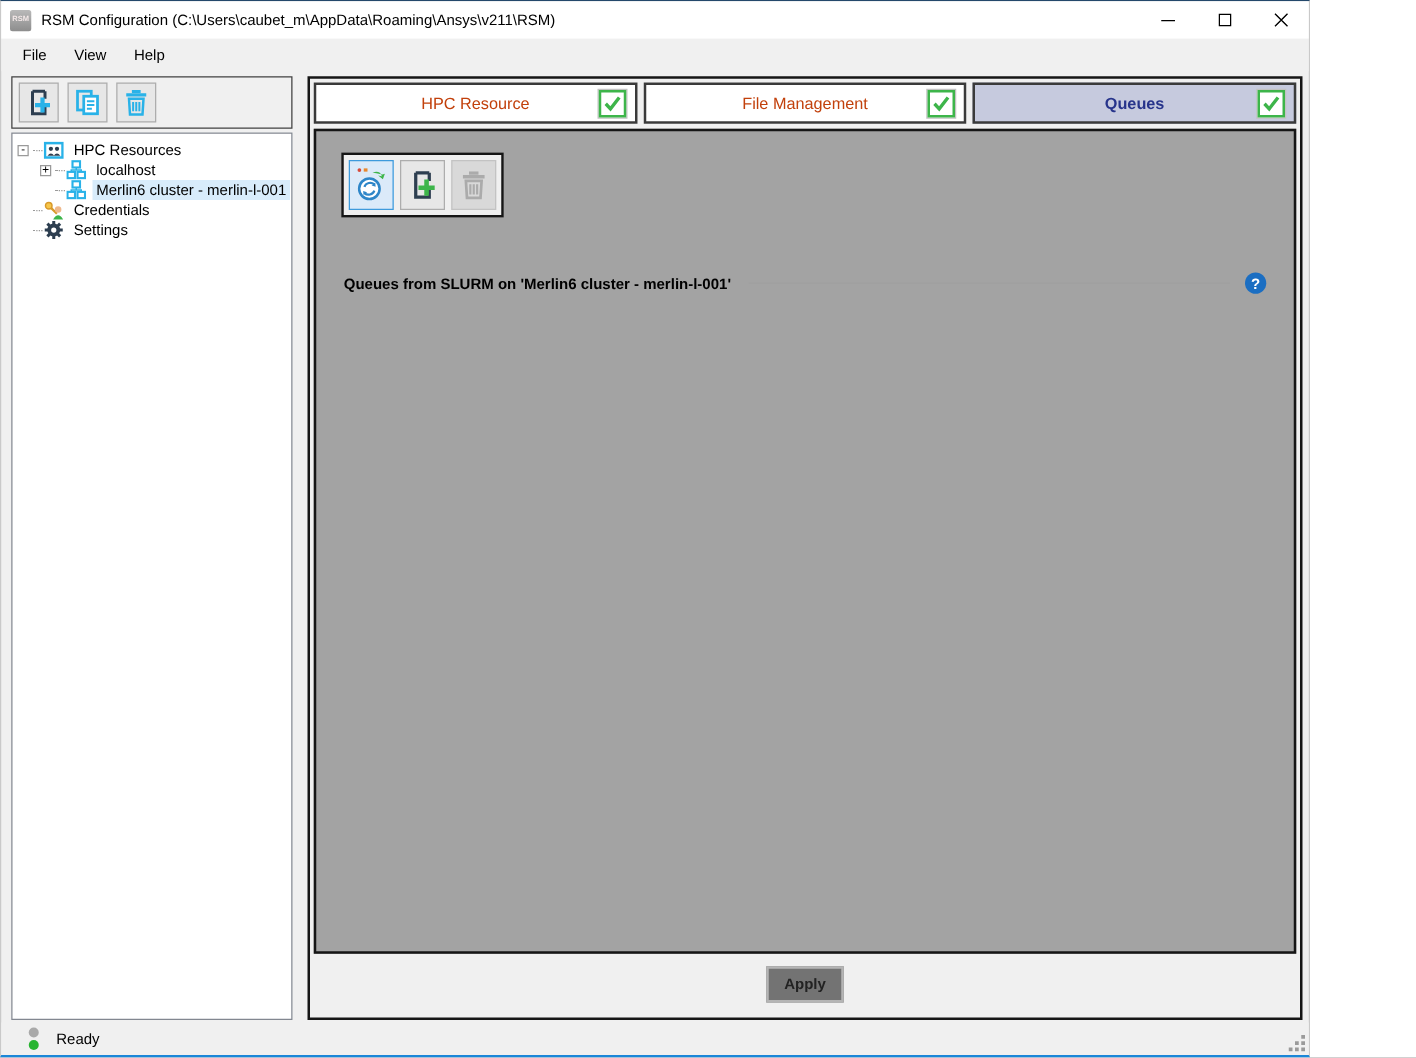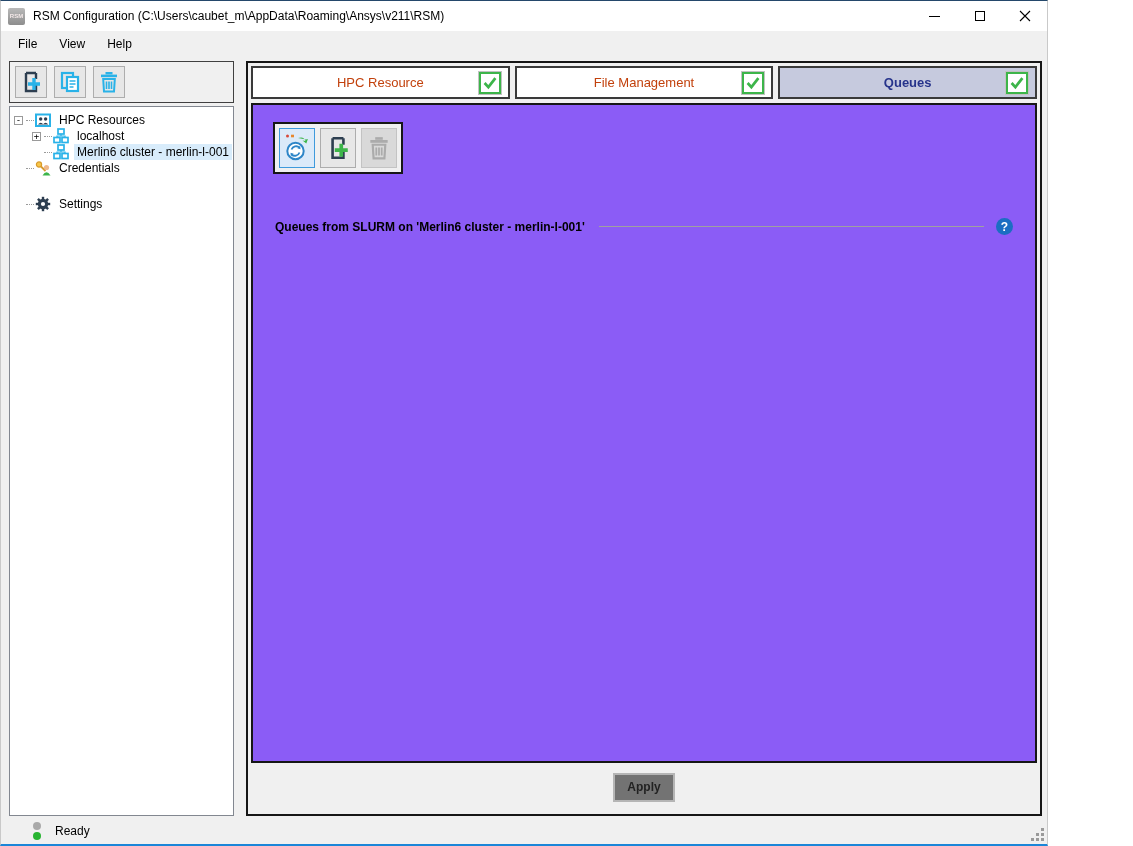--- a/index.html
+++ b/index.html
@@ -51,21 +51,21 @@
   .tabs{ display:flex; gap:5px; flex:0 0 auto; }
   .tab{ flex:1; height:33px; border:2px solid #3a3a3a; background:#fff; position:relative;
     display:flex; align-items:center; justify-content:center; }
   .tab-label{ color:#c2410c; font-size:13px; }
   .tab.selected{ background:#c6cade; }
   .tab.selected .tab-label{ color:#27348b; font-weight:600; }
   .greencheck{ position:absolute; right:7px; top:4px; width:22px; height:22px; background:#fff;
     border:2px solid #3db54a; box-shadow:0 0 0 1px #c2c2c2; }
   .greencheck svg{ width:100%; height:100%; display:block; }
 
-  .content-panel{ flex:1 1 auto; margin-top:4px; border:2px solid #161616; background:#8b5cf6;
+  .content-panel{ flex:1 1 auto; margin-top:4px; border:2px solid #161616; background:#a3a3a3;
     padding:17px 20px; overflow:hidden; }
 
   .q-toolbar{ border:2px solid #161616; background:#f0f0f0; width:fit-content; padding:4px; display:flex; gap:5px; }
   .q-btn{ width:36px; height:40px; display:flex; align-items:center; justify-content:center;
     background:#e7e7e7; border:1px solid #adadad; }
   .q-btn.selected{ background:#dbeaf9; border:1px solid #3e9adc; }
   .q-btn.disabled{ background:#d9d9d9; border:1px solid #c3c3c3; }
 
   .section-hdr{ margin-top:44px; display:flex; align-items:center; padding:0 2px; }
   .section-title{ font-weight:bold; font-size:12px; white-space:nowrap; }
@@ -85,21 +85,21 @@
   th.c-report{ width:66px; }
   .dbl{ border-left:3px double #9a9a9a !important; }
   .cb{ width:13px; height:13px; background:linear-gradient(145deg,#fff 55%,#dcdcdc); border:1px solid #8a8a8a;
     box-shadow:0 0 0 1px #b5b5b5; display:inline-block; vertical-align:middle; }
 
   .apply-area{ flex:0 0 48px; display:flex; align-items:center; justify-content:center; }
   .apply-btn{ min-width:62px; height:29px; background:#737373; border:2px solid #b5b5b5;
     font-weight:bold; font-size:12px; color:#222; font-family:inherit; padding:0 10px; }
 
   
-  .statusbar{ height:26px; flex:0 0 auto; display:flex; align-items:center; padding-left:22px; position:relative; background:#f0f0f0;margin-left:10px; }
+  .statusbar{ height:26px; flex:0 0 auto; display:flex; align-items:center; padding-left:22px; position:relative; background:#f0f0f0; }
   .traffic{ display:flex; flex-direction:column; gap:2px; margin-right:14px; }
   .dot{ width:8px; height:8px; border-radius:50%; }
   .dot-gray{ background:#a9a9a9; }
   .dot-green{ background:#28b431; }
   .resize-grip{ position:absolute; right:3px; bottom:3px; width:13px; height:13px; }
   .resize-grip i{ position:absolute; width:3px; height:3px; background:#9a9a9a; }
   .resize-grip i:nth-child(1){ right:0; bottom:0; }
   .resize-grip i:nth-child(2){ right:5px; bottom:0; }
   .resize-grip i:nth-child(3){ right:10px; bottom:0; }
   .resize-grip i:nth-child(4){ right:0; bottom:5px; }
@@ -213,21 +213,21 @@
             <svg width="17" height="16" viewBox="0 0 17 16">
               <circle cx="4" cy="4.5" r="2.6" fill="#f7c64a" stroke="#d89a2b" stroke-width="1.2"></circle>
               <path d="M6 6.5 L10.5 11 M9 9.5 L10.5 8" stroke="#d89a2b" stroke-width="1.8" fill="none"></path>
               <circle cx="11.5" cy="7.5" r="2.6" fill="#efb98c"></circle>
               <path d="M7.5 15.5 q4 -6.5 8 0 Z" fill="#3db54a"></path>
             </svg>
           </span>
           <span class="tree-label">Credentials</span>
         </div>
 
-        <div class="tree-row" style="padding-left:12px;margin-top:20px;">
+        <div class="tree-row" style="padding-left:12px;">
           <span class="dots"></span>
           <span class="tree-ico">
             <svg width="16" height="16" viewBox="0 0 16 16">
               <g fill="#2d3e50">
                 <rect x="6.8" y="0.8" width="2.4" height="14.4"></rect>
                 <rect x="6.8" y="0.8" width="2.4" height="14.4" transform="rotate(45 8 8)"></rect>
                 <rect x="6.8" y="0.8" width="2.4" height="14.4" transform="rotate(90 8 8)"></rect>
                 <rect x="6.8" y="0.8" width="2.4" height="14.4" transform="rotate(135 8 8)"></rect>
                 <circle cx="8" cy="8" r="5.2"></circle>
               </g>

